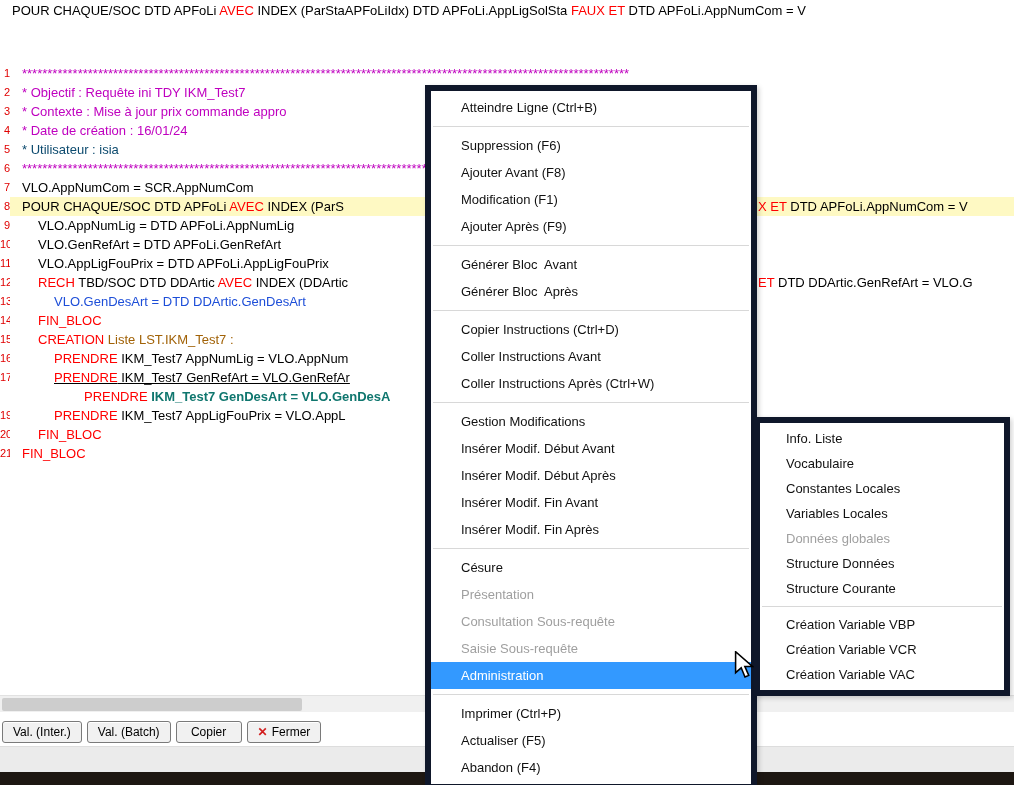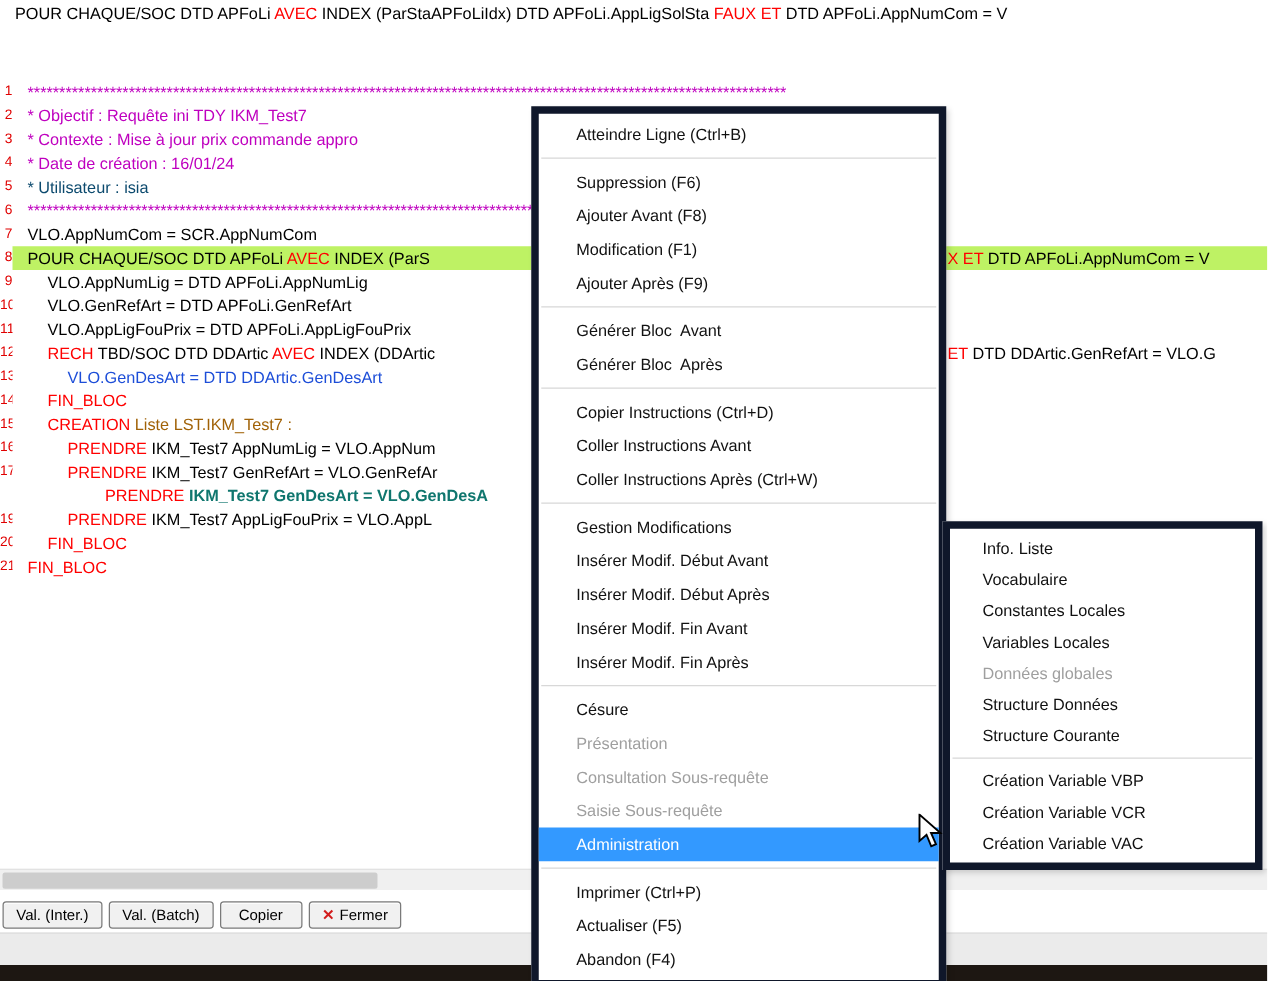--- a/index.html
+++ b/index.html
@@ -10,21 +10,21 @@
   
   #headerLine { position:absolute; top:0; left:10px; width:100%; height:20px;
                 padding:3px 0 0 2px; font-size:13px; white-space:pre; overflow:hidden; }
 
   
   #editorLines { position:absolute; top:20px; left:0; right:0; height:675px;
                  padding-top:44px; font-size:13px; overflow:hidden; }
   .line { position:relative; height:19px; line-height:19px; display:flex; white-space:pre; }
   .lnum { width:10px; flex:none; overflow:hidden; text-align:right; font-size:11px; }
   .lcontent { flex:1; position:relative; overflow:visible; white-space:pre; }
-  .lcontent.hl { background:#bef264; }
+  .lcontent.hl { background:#fef9c3; }
   .rfrag { position:absolute; left:748px; top:0; white-space:pre; }
 
   
   .hscroll { position:absolute; top:695px; left:0; width:100%; height:17px;
              background:#f0f0f0; border-top:1px solid #e2e2e2; }
   .hthumb { position:absolute; left:2px; top:2px; width:300px; height:13px;
             background:#cdcdcd; border-radius:2px; }
 
   
   .btnrow { position:absolute; top:721px; left:2px; height:22px; display:flex; gap:5px; }
@@ -72,21 +72,21 @@
       <div class="line"><div class="lnum" style="color: rgb(224, 0, 0);">7</div><div class="lcontent" style="padding-left: 12px;"><span style="color: rgb(0, 0, 0);">VLO.AppNumCom = SCR.AppNumCom</span></div></div>
       <div class="line"><div class="lnum" style="color: rgb(224, 0, 0);">8</div><div class="lcontent hl" style="padding-left: 12px;"><span style="color: rgb(0, 0, 0);">POUR CHAQUE/SOC DTD APFoLi </span><span style="color: rgb(255, 0, 0);">AVEC</span><span style="color: rgb(0, 0, 0);"> INDEX (ParS</span><div class="rfrag"><span style="color: rgb(255, 0, 0);">X ET</span><span style="color: rgb(0, 0, 0);"> DTD APFoLi.AppNumCom = V</span></div></div></div>
       <div class="line"><div class="lnum" style="color: rgb(224, 0, 0);">9</div><div class="lcontent" style="padding-left: 28px;"><span style="color: rgb(0, 0, 0);">VLO.AppNumLig = DTD APFoLi.AppNumLig</span></div></div>
       <div class="line"><div class="lnum" style="color: rgb(224, 0, 0);">10</div><div class="lcontent" style="padding-left: 28px;"><span style="color: rgb(0, 0, 0);">VLO.GenRefArt = DTD APFoLi.GenRefArt</span></div></div>
       <div class="line"><div class="lnum" style="color: rgb(224, 0, 0);">11</div><div class="lcontent" style="padding-left: 28px;"><span style="color: rgb(0, 0, 0);">VLO.AppLigFouPrix = DTD APFoLi.AppLigFouPrix</span></div></div>
       <div class="line"><div class="lnum" style="color: rgb(224, 0, 0);">12</div><div class="lcontent" style="padding-left: 28px;"><span style="color: rgb(255, 0, 0);">RECH</span><span style="color: rgb(0, 0, 0);"> TBD/SOC DTD DDArtic </span><span style="color: rgb(255, 0, 0);">AVEC</span><span style="color: rgb(0, 0, 0);"> INDEX (DDArtic</span><div class="rfrag"><span style="color: rgb(255, 0, 0);">ET</span><span style="color: rgb(0, 0, 0);"> DTD DDArtic.GenRefArt = VLO.G</span></div></div></div>
       <div class="line"><div class="lnum" style="color: rgb(224, 0, 0);">13</div><div class="lcontent" style="padding-left: 44px;"><span style="color: #1d4ed8;">VLO.GenDesArt = DTD DDArtic.GenDesArt</span></div></div>
       <div class="line"><div class="lnum" style="color: rgb(224, 0, 0);">14</div><div class="lcontent" style="padding-left: 28px;"><span style="color: rgb(255, 0, 0);">FIN_BLOC</span></div></div>
       <div class="line"><div class="lnum" style="color: rgb(224, 0, 0);">15</div><div class="lcontent" style="padding-left: 28px;"><span style="color: rgb(255, 0, 0);">CREATION</span><span style="color: #a16207;"> Liste LST.IKM_Test7 :</span></div></div>
       <div class="line"><div class="lnum" style="color: rgb(224, 0, 0);">16</div><div class="lcontent" style="padding-left: 44px;"><span style="color: rgb(255, 0, 0);">PRENDRE</span><span style="color: rgb(0, 0, 0);"> IKM_Test7 AppNumLig = VLO.AppNum</span></div></div>
-      <div class="line"><div class="lnum" style="color: rgb(224, 0, 0);">17</div><div class="lcontent" style="padding-left: 44px;"><span style="color: rgb(255, 0, 0);">PRENDRE</span><span style="color: rgb(0, 0, 0);"> IKM_Test7 GenRefArt = VLO.GenRefAr</span></div></div>
+      <div class="line"><div class="lnum" style="color: rgb(224, 0, 0);">17</div><div class="lcontent" style="padding-left: 44px; text-decoration: underline;"><span style="color: rgb(255, 0, 0);">PRENDRE</span><span style="color: rgb(0, 0, 0);"> IKM_Test7 GenRefArt = VLO.GenRefAr</span></div></div>
       <div class="line"><div class="lnum" style="color: rgb(224, 0, 0); padding-left: 40px;">18</div><div class="lcontent" style="padding-left: 44px;"><span style="color: rgb(255, 0, 0);">PRENDRE</span><span style="color: #0f766e; font-weight: bold;"> IKM_Test7 GenDesArt = VLO.GenDesA</span></div></div>
       <div class="line"><div class="lnum" style="color: rgb(224, 0, 0);">19</div><div class="lcontent" style="padding-left: 44px;"><span style="color: rgb(255, 0, 0);">PRENDRE</span><span style="color: rgb(0, 0, 0);"> IKM_Test7 AppLigFouPrix = VLO.AppL</span></div></div>
       <div class="line"><div class="lnum" style="color: rgb(224, 0, 0);">20</div><div class="lcontent" style="padding-left: 28px;"><span style="color: rgb(255, 0, 0);">FIN_BLOC</span></div></div>
       <div class="line"><div class="lnum" style="color: rgb(224, 0, 0);">21</div><div class="lcontent" style="padding-left: 12px;"><span style="color: rgb(255, 0, 0);">FIN_BLOC</span></div></div>
     </div>
 
   <div class="hscroll">
     <div class="hthumb"></div>
   </div>
 

